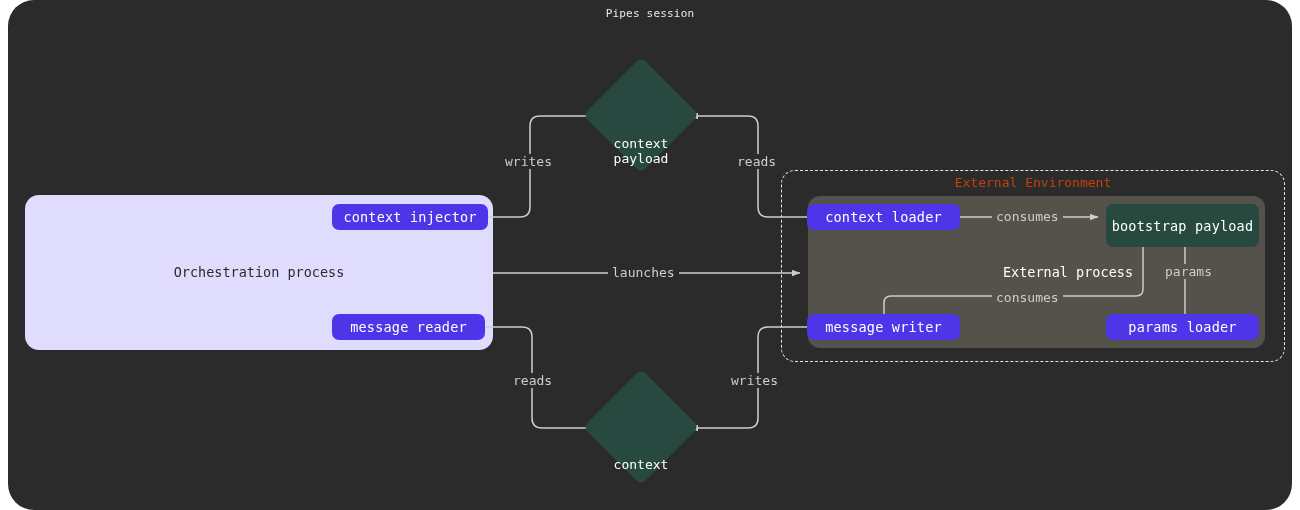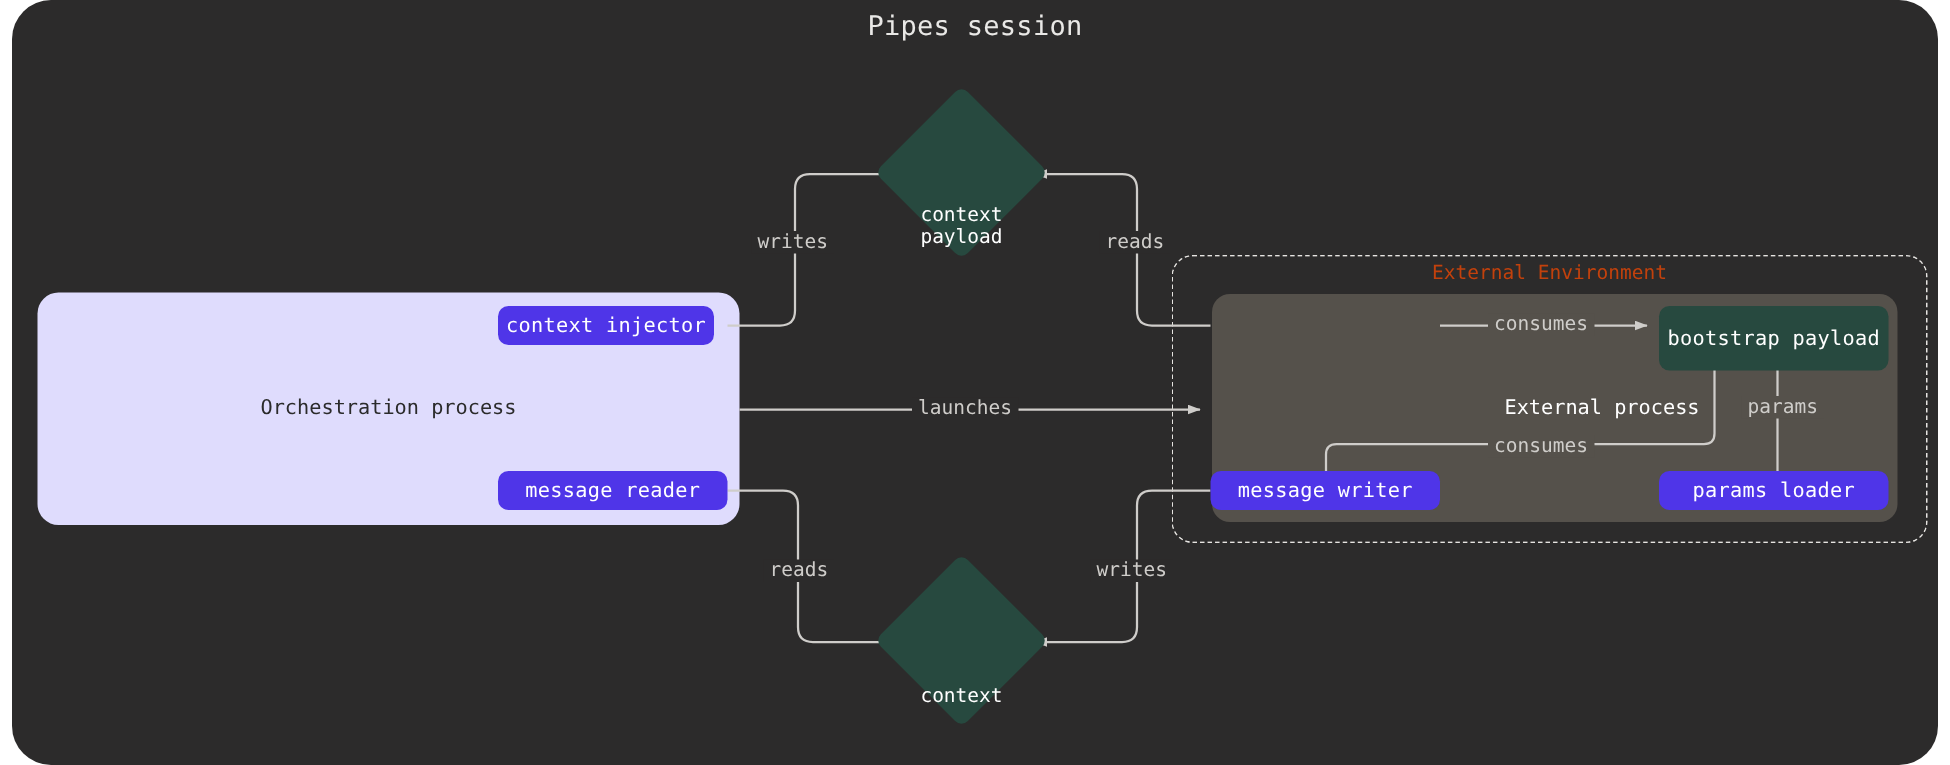--- a/index.html
+++ b/index.html
@@ -29,21 +29,21 @@
     width: 1300px;
     height: 510px;
   }
   .title {
     position: absolute;
     left: 0;
     top: 7px;
     width: 1300px;
     text-align: center;
     color: #e9e8e6;
-    font-size: 18px;
+    font-size: 11px;
     letter-spacing: 0.2px;
   }
   
   .orch-box {
     position: absolute;
     left: 25px;
     top: 195px;
     width: 468px;
     height: 155px;
     background: #dfdcfd;
@@ -64,21 +64,21 @@
     background: #4f35e8;
     color: #ffffff;
     border-radius: 7px;
     font-size: 13.5px;
     display: flex;
     align-items: center;
     justify-content: center;
     letter-spacing: 0.2px;
     white-space: nowrap;
   }
-  .n-context-injector { left: 332px; top: 204px; width: 144px; height: 26px; }
+  .n-context-injector { left: 332px; top: 204px; width: 156px; height: 26px; }
   .n-message-reader   { left: 332px; top: 314px; width: 153px; height: 26px; }
   .n-context-loader   { left: 807px; top: 204px; width: 153px; height: 26px; }
   .n-message-writer   { left: 807px; top: 314px; width: 153px; height: 26px; }
   .n-params-loader    { left: 1106px; top: 314px; width: 153px; height: 26px; }
   
   .teal-node {
     position: absolute;
     background: #27493f;
     color: #ffffff;
     border-radius: 7px;
@@ -216,20 +216,21 @@
     <div>payload</div>
   </div>
 
   <div class="diamond-shape d-messages"></div>
   <div class="diamond-text dt-messages">
     <div>context</div>
   </div>
 
   <div class="pill n-context-injector">context injector</div>
   <div class="pill n-message-reader">message reader</div>
+  <div class="pill n-context-loader">context loader</div>
   <div class="pill n-message-writer">message writer</div>
   <div class="pill n-params-loader">params loader</div>
   <div class="teal-node n-bootstrap-payload">bootstrap payload</div>
 
   <div class="edge-label el-writes1" style="background: rgb(44, 43, 43); padding: 0px 4px;">writes</div>
   <div class="edge-label el-reads1" style="background: rgb(44, 43, 43); padding: 0px 4px;">reads</div>
   <div class="edge-label el-launches" style="background: rgb(44, 43, 43); padding: 0px 4px;">launches</div>
   <div class="edge-label el-reads2" style="background: rgb(44, 43, 43); padding: 0px 4px;">reads</div>
   <div class="edge-label el-writes2" style="background: rgb(44, 43, 43); padding: 0px 4px;">writes</div>
   <div class="edge-label el-consumes1" style="background: rgb(85, 81, 75); padding: 0px 4px;">consumes</div>

